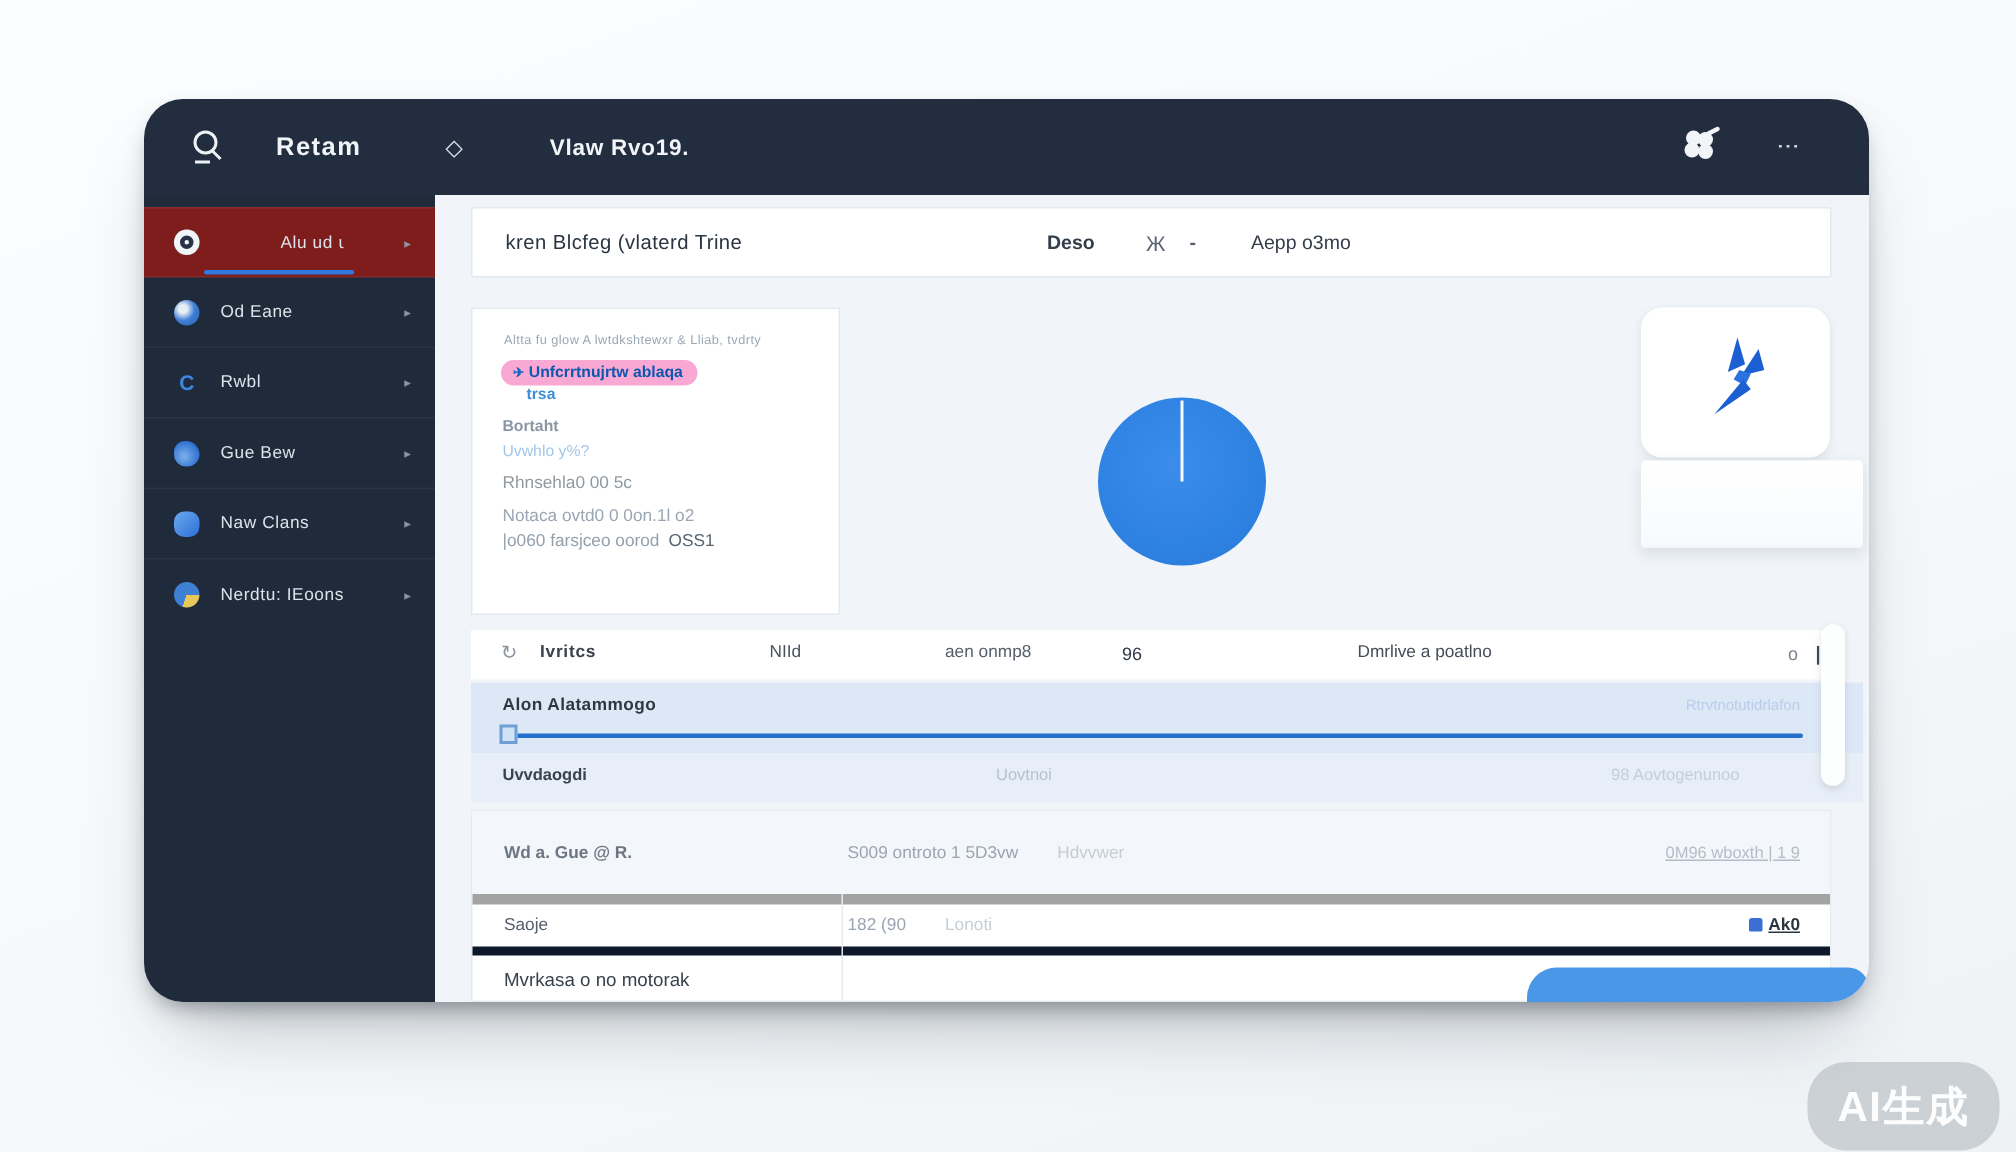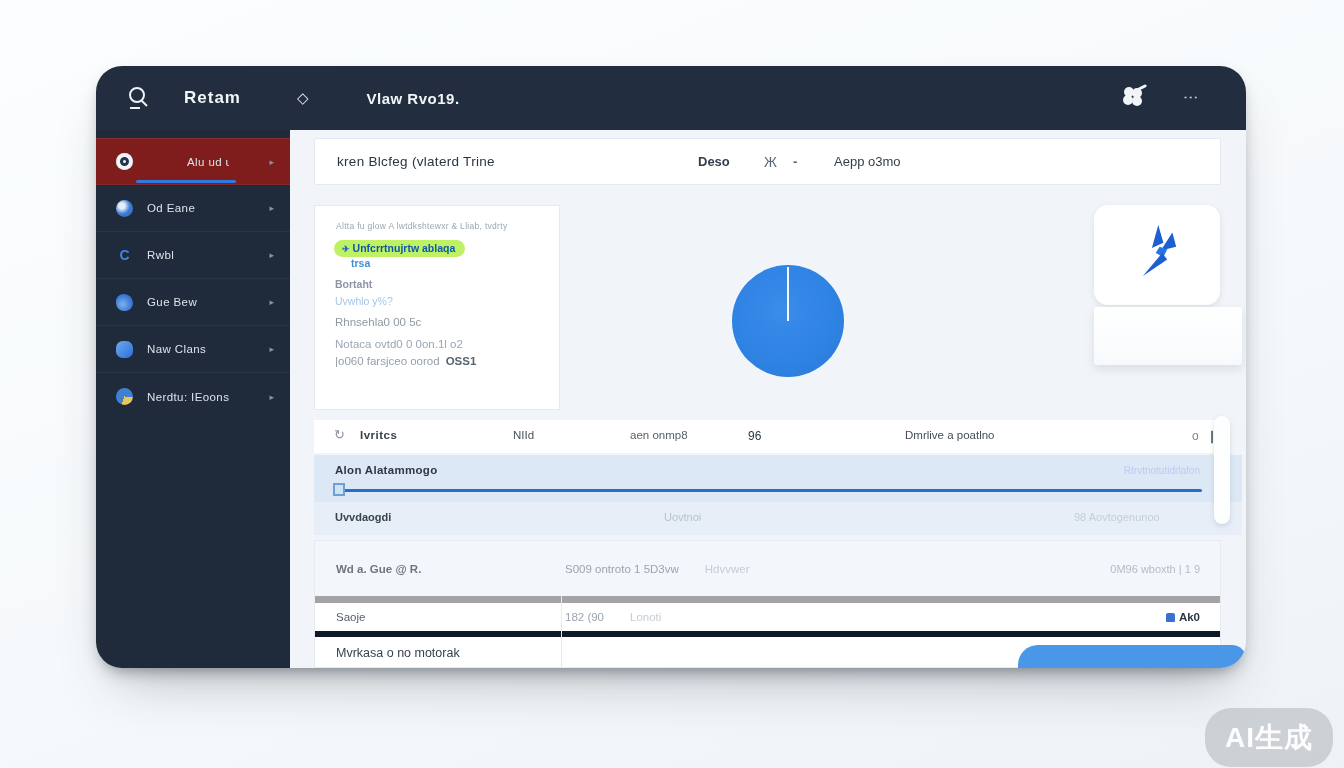--- a/index.html
+++ b/index.html
@@ -41,31 +41,31 @@
   .header-bar { left:218px; top:72px; width:907px; height:47px; border-radius:2px; }
   .header-title { position:absolute; left:22px; top:15px; font-size:13.5px; color:#2b3542; letter-spacing:.3px; }
   .h-act { position:absolute; top:15px; font-size:13px; color:#333e4a; }
   .h-a1 { left:383px; font-weight:bold; }
   .h-glyph { left:449px; color:#5c6774; font-size:14px; }
   .h-dash { left:478px; color:#55606c; font-weight:bold; }
   .h-a2 { left:519px; }
 
   .info-card { left:218px; top:139px; width:246px; height:205px; }
   .ic-line1 { position:absolute; left:21px; top:15px; font-size:8.5px; color:#9ba7b3; letter-spacing:.3px; white-space:nowrap; }
-  .ic-pill { position:absolute; left:19px; top:34px; background:#bef264; border-radius:10px; padding:2px 10px 3px 8px;
+  .ic-pill { position:absolute; left:19px; top:34px; background:#f9a8d4; border-radius:10px; padding:2px 10px 3px 8px;
     font-size:10.5px; font-weight:bold; color:#0d57ad; white-space:nowrap; cursor:pointer; }
   .ic-pill .pin { font-size:9px; margin-right:3px; color:#1666c0; }
   .ic-pillsub { position:absolute; left:36px; top:51px; font-size:10.5px; font-weight:bold; color:#3e8fd6; }
   .ic-l { position:absolute; left:20px; white-space:nowrap; }
   .ic-label1 { top:72px; font-size:10.5px; color:#8a96a4; font-weight:bold; }
   .ic-value1 { top:89px; font-size:10.5px; color:#a3c6e8; }
   .ic-line2 { top:110px; font-size:11.5px; color:#90999f; }
   .ic-line3 { top:132px; font-size:11.5px; color:#9aa6b4; }
   .ic-line4 { top:149px; font-size:11.5px; color:#94a0ab; }
-  .ic-line4 b { color:#57636f; font-weight:bold; margin-left:6px;text-align:right; }
+  .ic-line4 b { color:#57636f; font-weight:normal; margin-left:6px;text-align:right; }
 
   .pie-wrap { position:absolute; left:636px; top:199px; width:112px; height:112px; }
   .pie { width:112px; height:112px; border-radius:50%; background:radial-gradient(circle at 45% 40%, #3b8ceb 0%, #2e82e2 60%, #2a79d6 100%); position:relative; }
   .pie-line { position:absolute; left:55px; top:2px; width:2px; height:54px; background:rgba(255,255,255,.95); }
 
   .logo-card { left:998px; top:139px; width:126px; height:100px; border-radius:14px; border:none;
     box-shadow:0 2px 6px rgba(120,130,145,.18); display:flex; align-items:center; justify-content:center; }
   .logo-panel { left:998px; top:241px; width:148px; height:58px; border:none; border-radius:3px;
     box-shadow:0 4px 10px rgba(130,140,155,.22); background:linear-gradient(180deg,#ffffff,#f7fafc); }
 
@@ -97,21 +97,21 @@
   .table { left:218px; top:474px; width:907px; height:128px; border:1px solid #e6ebf0; background:#fff; overflow:visible; }
   .trow { position:relative; width:100%; }
   .trow1 { height:55px; background:#f3f6fa; }
   .trow2 { height:35px; border-top:7px solid #a3a3a3; }
   .trow3 { height:38px; border-top:6px solid #0f172a; }
   .t-name { position:absolute; left:21px; top:50%; transform:translateY(-50%); font-size:11.5px; color:#555f6b; white-space:nowrap; }
   .trow1 .t-name { color:#6b7682; font-weight:bold; }
   .trow3 .t-name { color:#38424d; font-size:12.5px; }
   .t-det { position:absolute; left:250px; top:50%; transform:translateY(-50%); font-size:11.5px; color:#9aa5b1; white-space:nowrap; }
   .t-det .faint { color:#c6cdd5; margin-left:26px; }
-  .t-right { position:absolute; right:20px; top:50%; transform:translateY(-50%); font-size:11px; color:#b3bdc8; white-space:nowrap; }
+  .t-right { position:absolute; right:20px; top:50%; transform:translateY(-50%); font-size:11px; color:#b3bdc8; white-space:nowrap;text-decoration:underline; }
   .trow2 .t-right { color:#2b3642; font-weight:bold; font-size:11.5px; }
   .lock-dot { display:inline-block; width:9px; height:9px; background:#3b6fd4; border-radius:2px 2px 1px 1px; margin-right:4px; vertical-align:-1px; }
   .v-div { position:absolute; left:246px; top:55px; bottom:0; width:1px; background:#e6eaef; }
 
   .cta-button { position:absolute; left:922px; top:579px; width:228px; height:28px; background:#4a97e8;
     border-radius:20px 14px 0 0; border:none; cursor:pointer; z-index:6; }
 
   .watermark { position:absolute; left:1205px; top:708px; width:128px; height:59px; background:rgba(175,180,186,.55);
     border-radius:26px; display:flex; align-items:center; justify-content:center;
     color:rgba(255,255,255,.95); font-size:28px; font-weight:bold; letter-spacing:1px; }

